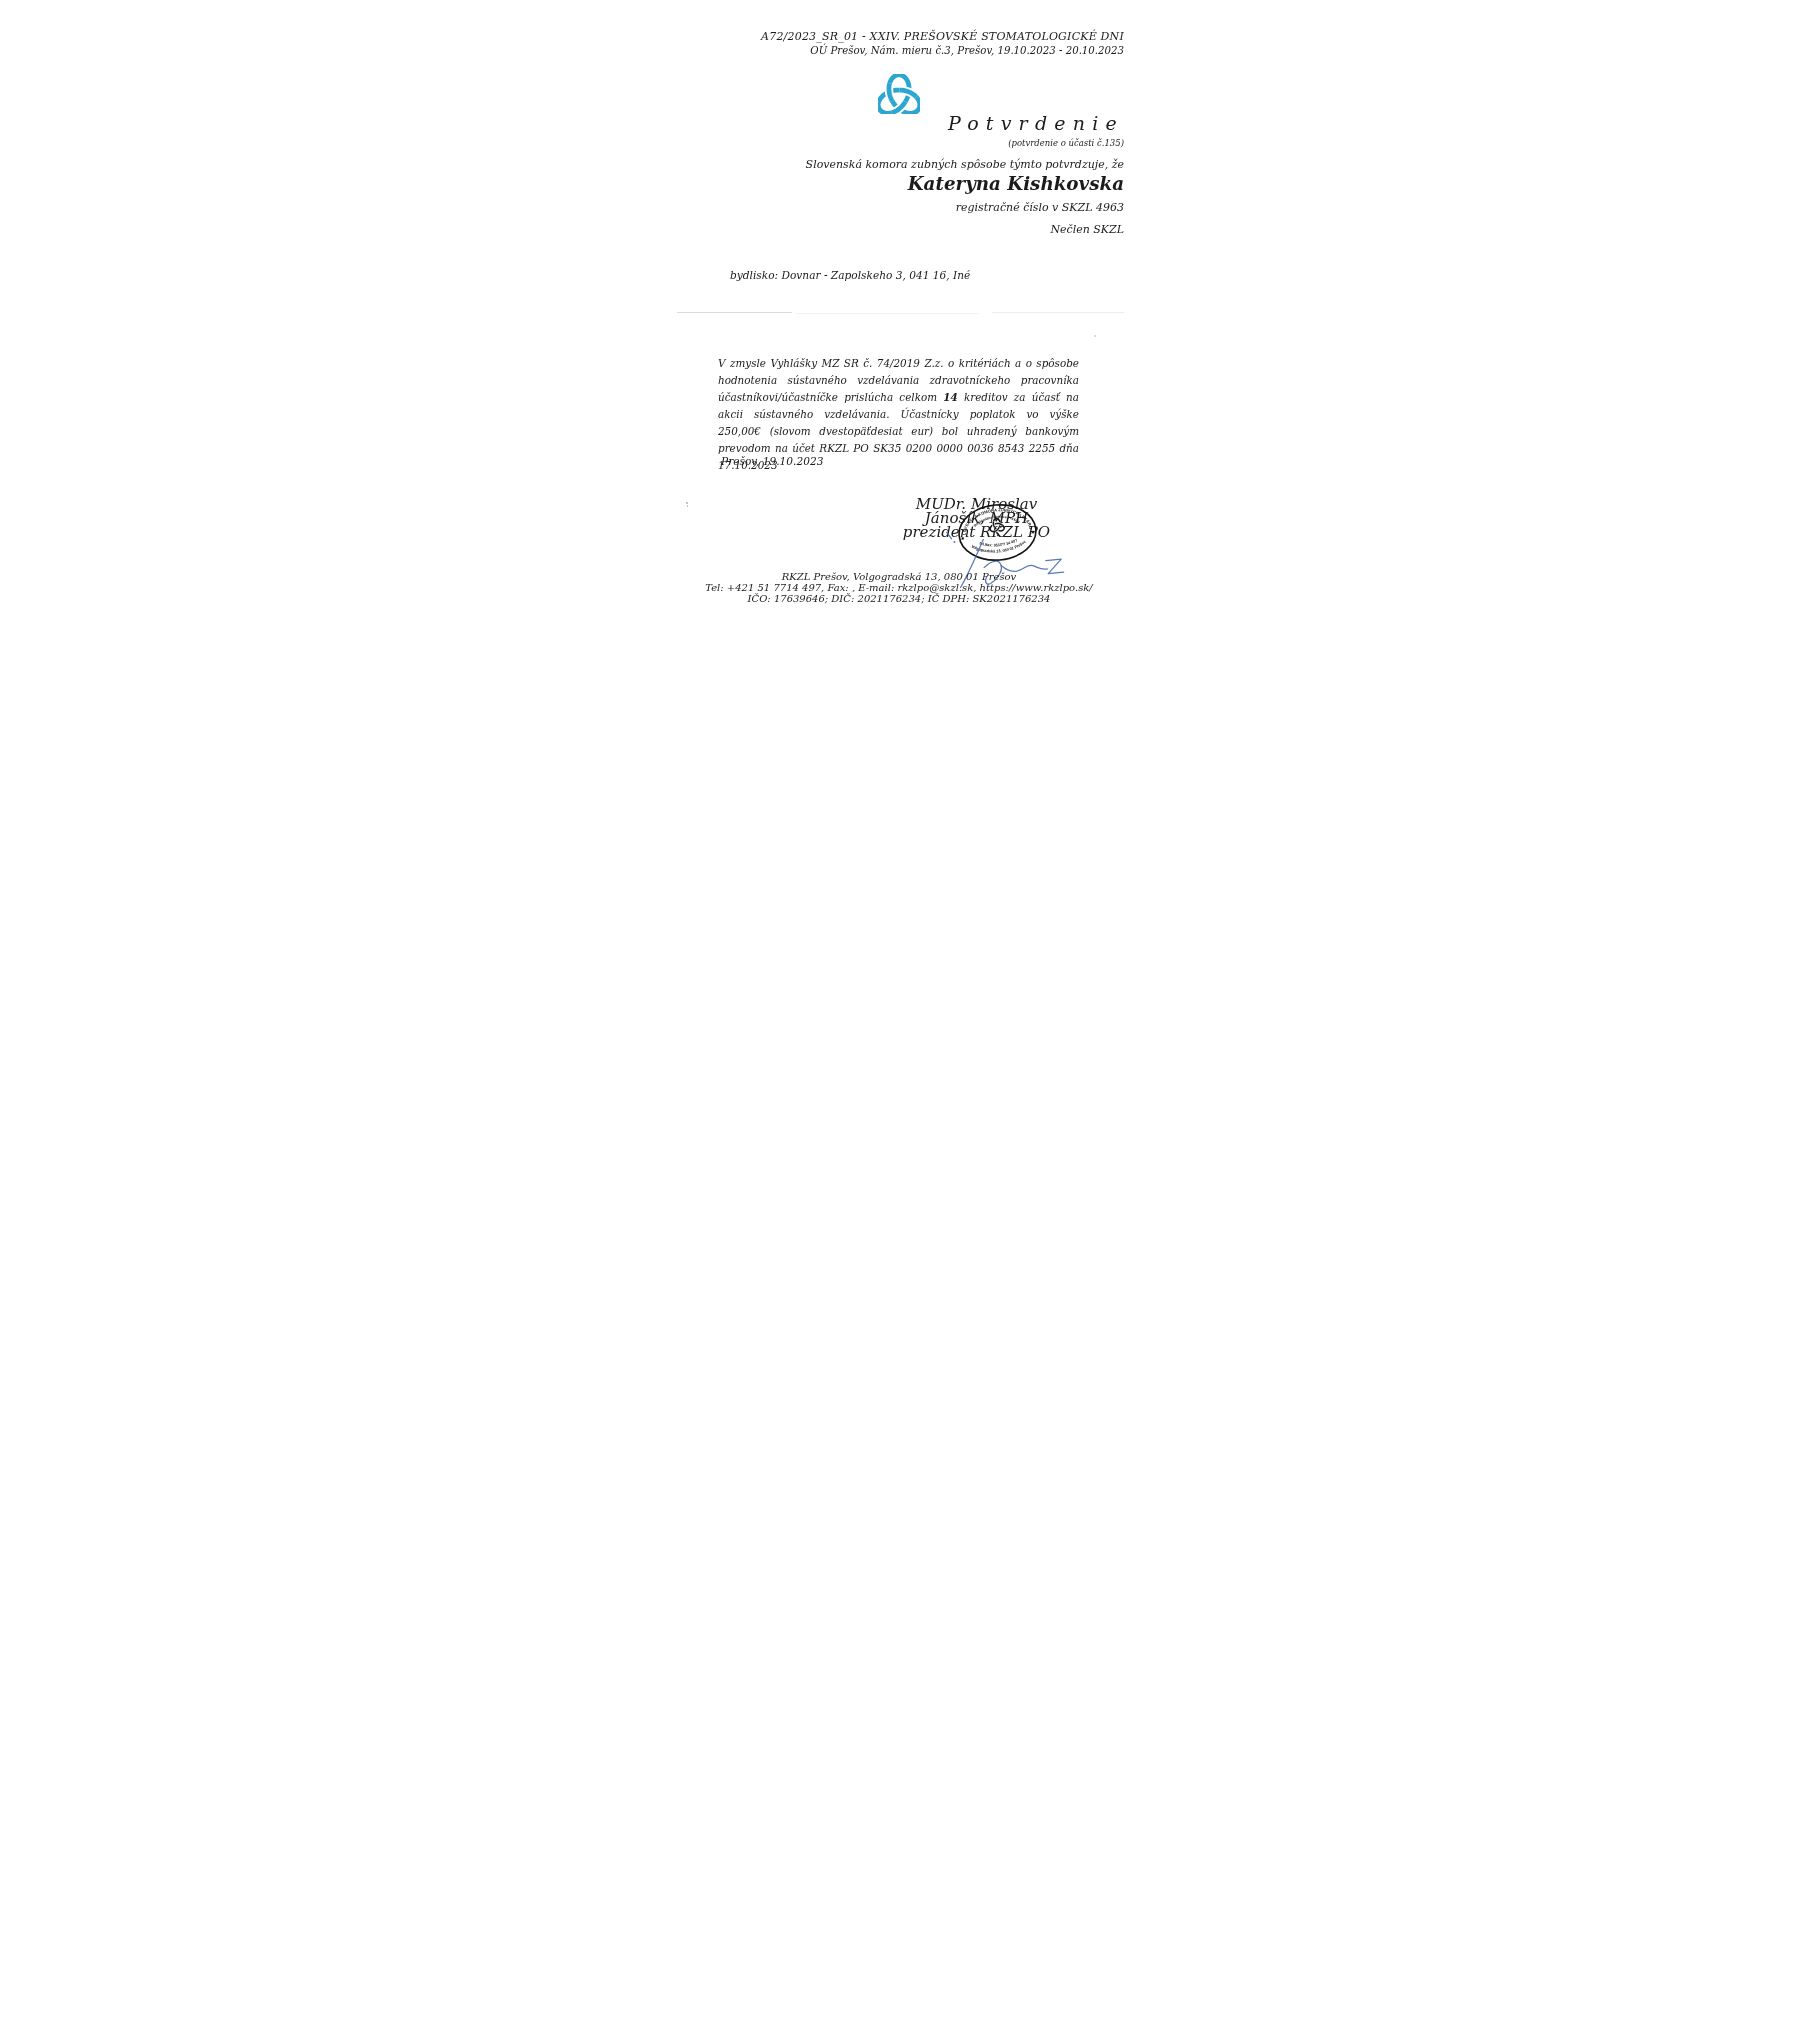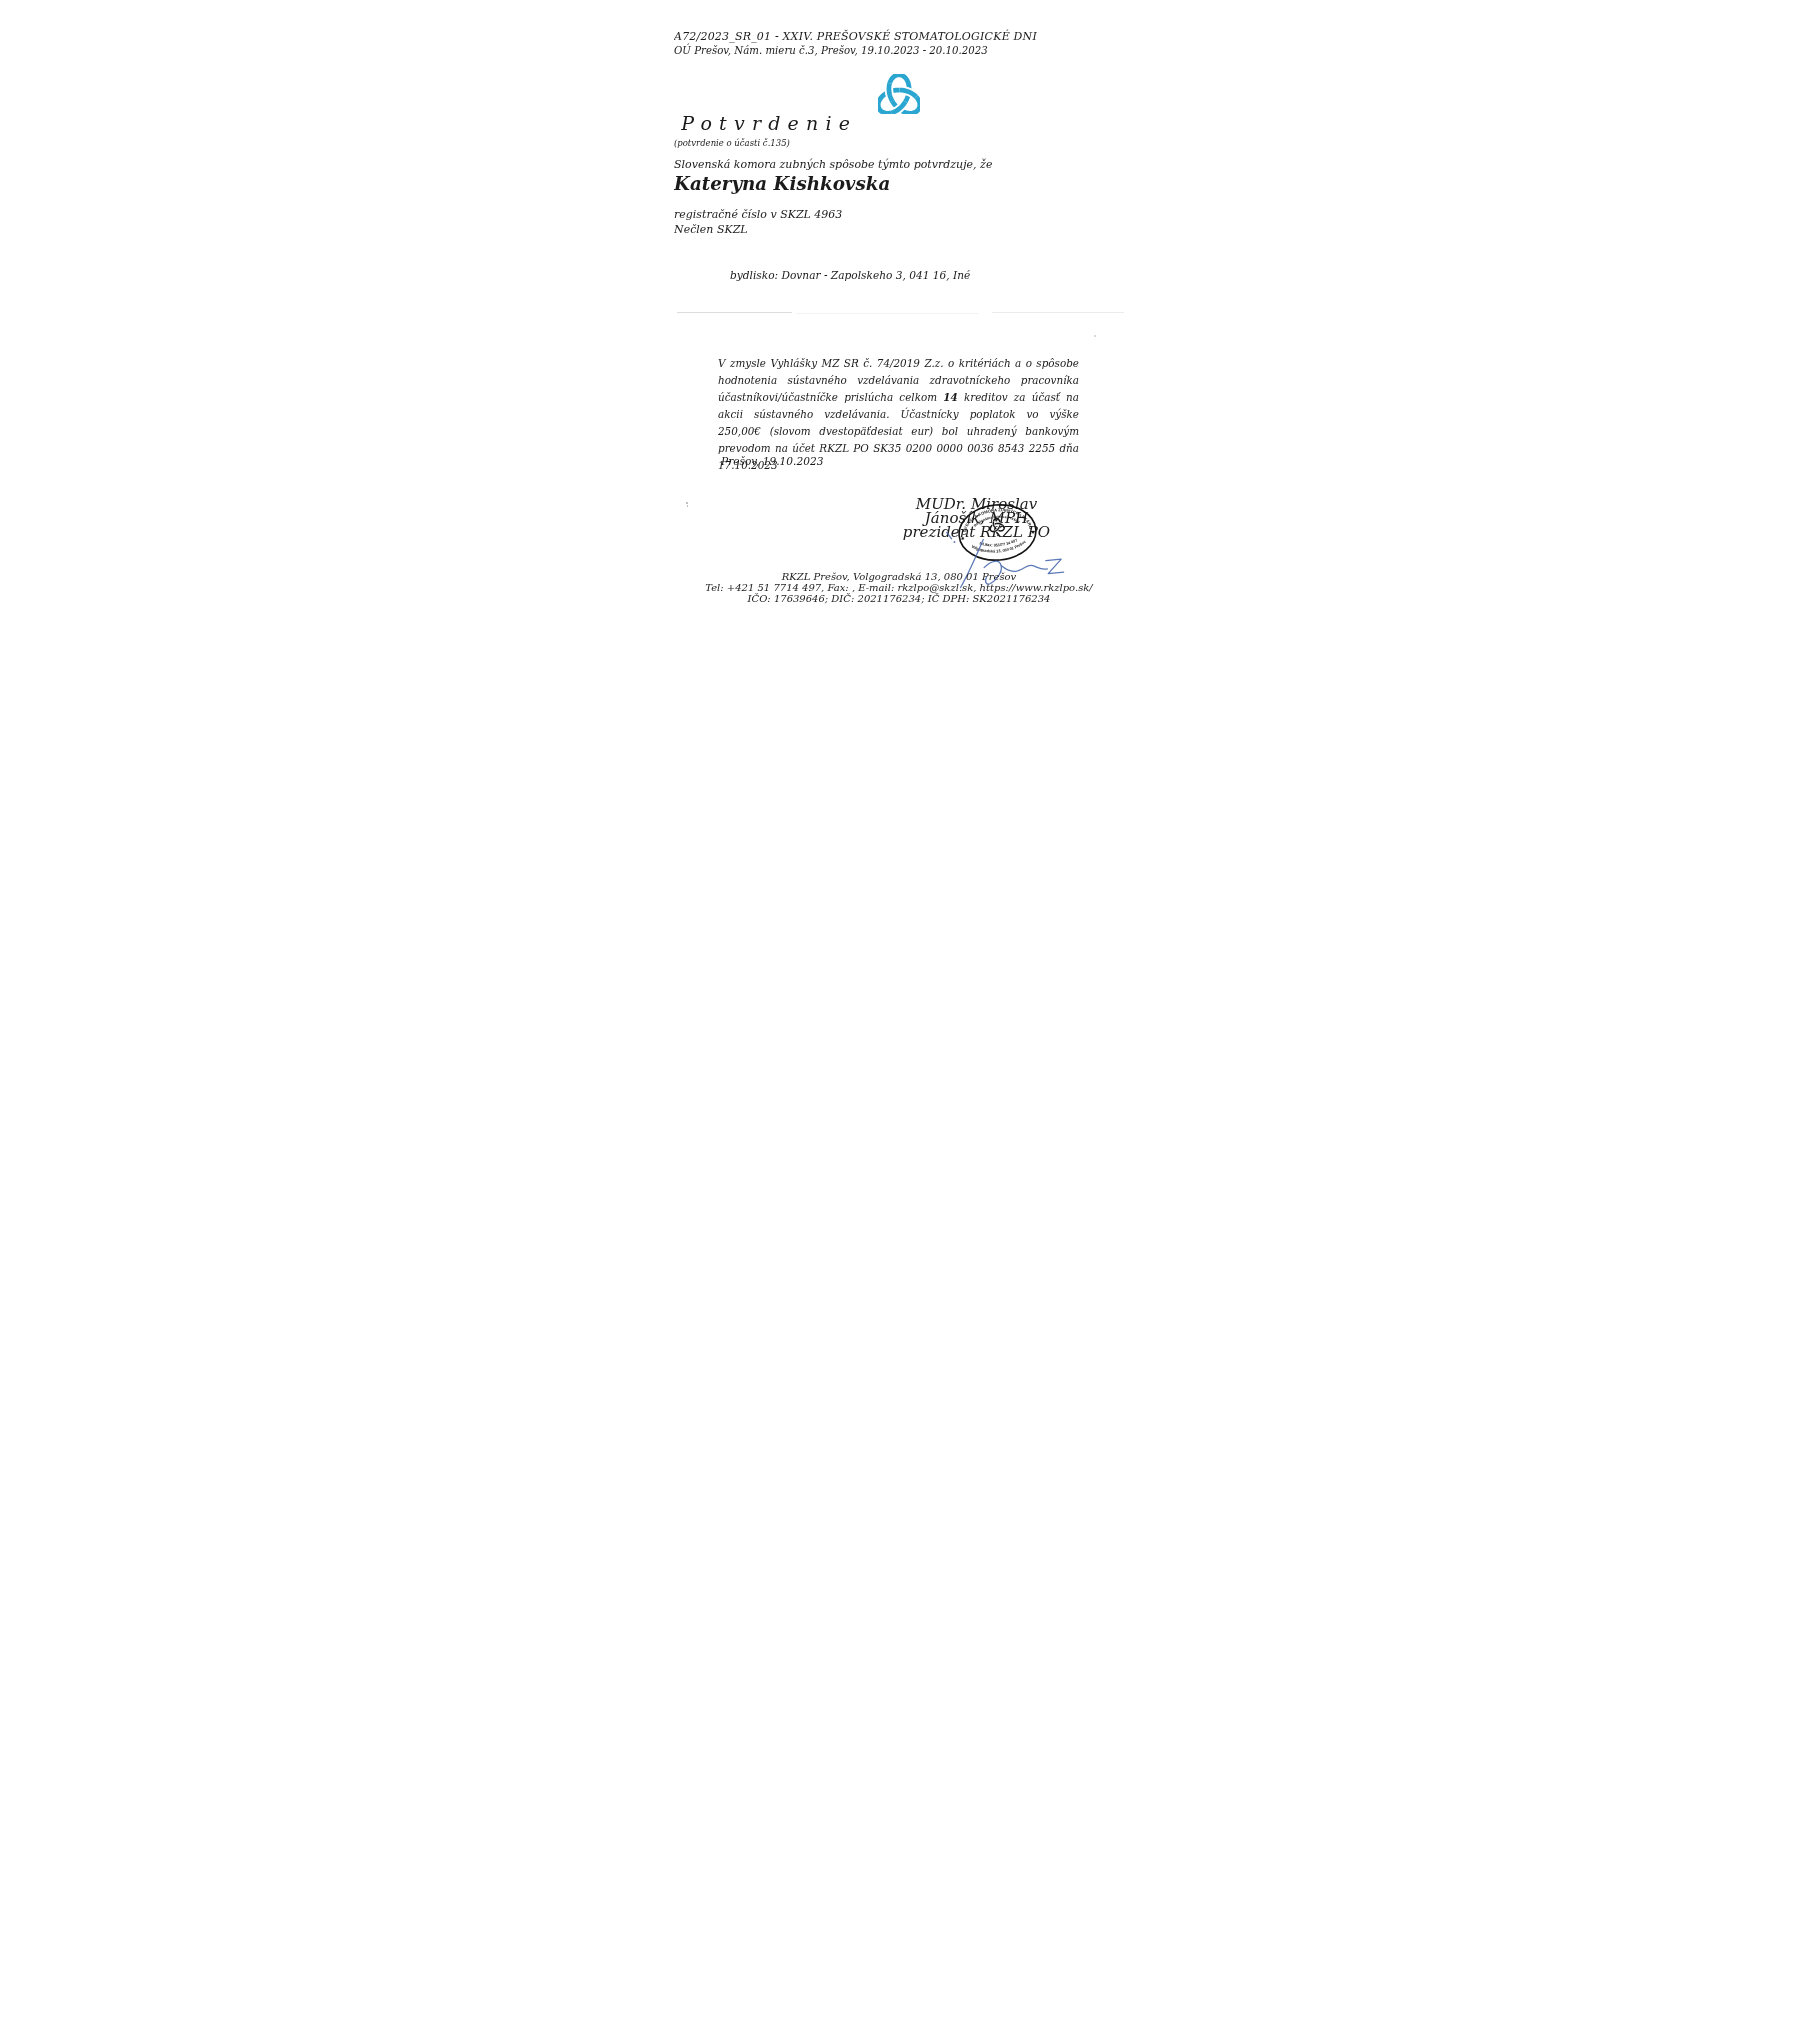--- a/index.html
+++ b/index.html
@@ -1,29 +1,29 @@
 <!DOCTYPE html>
 <html style="font-size:6.5px"><head>
 <meta charset="utf-8">
 <style>
   html,body{margin:0;padding:0;background:#ffffff;}
   .page{
     position:relative;width:450px;height:636px;margin:0 auto;background:#fff;overflow:hidden;
     font-family:"DejaVu Serif", serif;font-style:italic;color:#1b1b1b;
   }
   .abs{position:absolute;}
-  .ctr{left:0;right:0;text-align:left;}
+  .ctr{left:0;right:0;text-align:right;}
   .header-line1{top:30px;font-size:11px;letter-spacing:0.2px;}
   .header-line2{top:45px;font-size:10.2px;}
   .logo-wrap{top:74px;left:0;right:0;text-align:center;}
   .doc-title{top:112px;font-size:19px;letter-spacing:0.38em;padding-left:0.38em;font-weight:500;}
   .doc-subtitle{top:138px;font-size:8.5px;}
   .issuer-line{top:158px;font-size:11px;}
   .participant-name{top:173px;font-size:18.3px;font-weight:bold;}
-  .reg-line{top:208px;font-size:11px;}
+  .reg-line{top:201px;font-size:11px;}
   .member-line{top:223px;font-size:11px;}
   .address-line{top:269px;left:44px;font-size:10.6px;margin-left:12px;}
   .body-par{left:44px;width:361px;font-size:10.4px;line-height:17px;text-align:justify;text-align-last:left;}
   .par-participation{top:300px;}
   .par-credits{top:355px;}
   .place-date{top:455px;left:47px;font-size:10.6px;text-align:right;}
   .signatory{top:469px;left:212px;width:181px;text-align:center;font-size:15px;line-height:14.2px;margin-top:28px;}
   .footer{top:571px;left:0;right:0;text-align:center;font-size:10px;line-height:11.2px;}
   .bold{font-weight:bold;font-style:italic;}
   .stamp-svg{top:502px;left:283px;}

